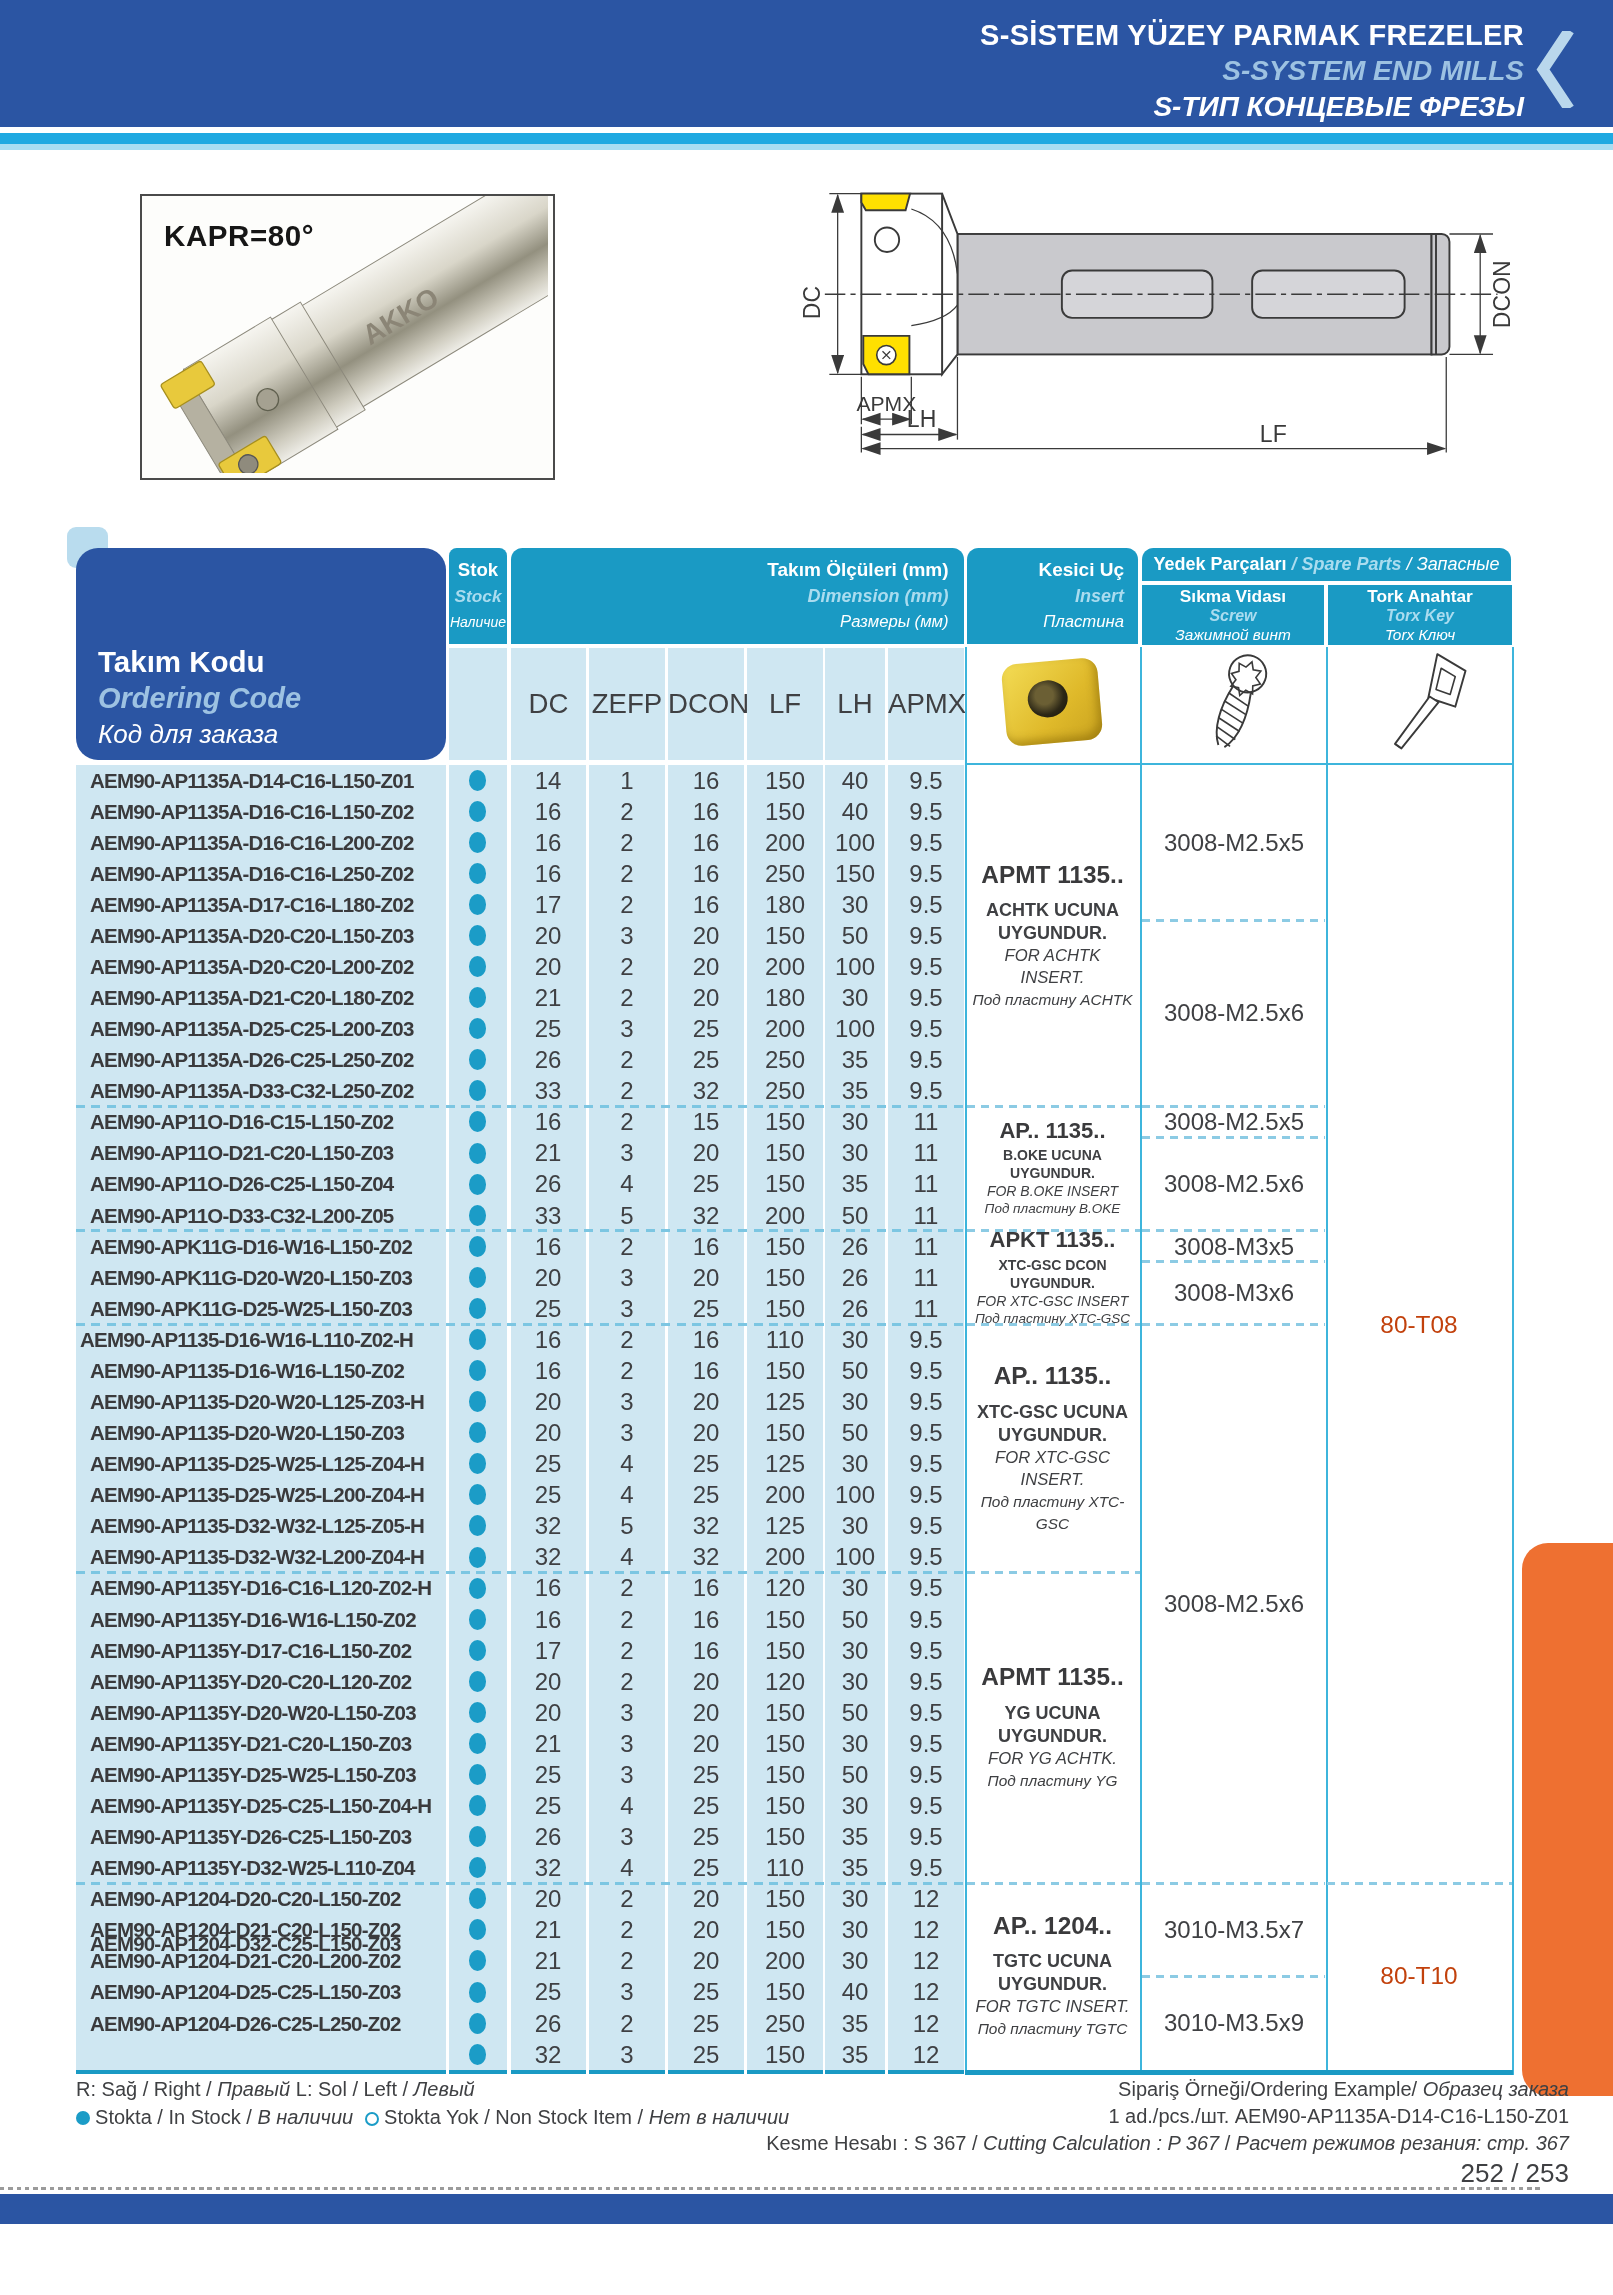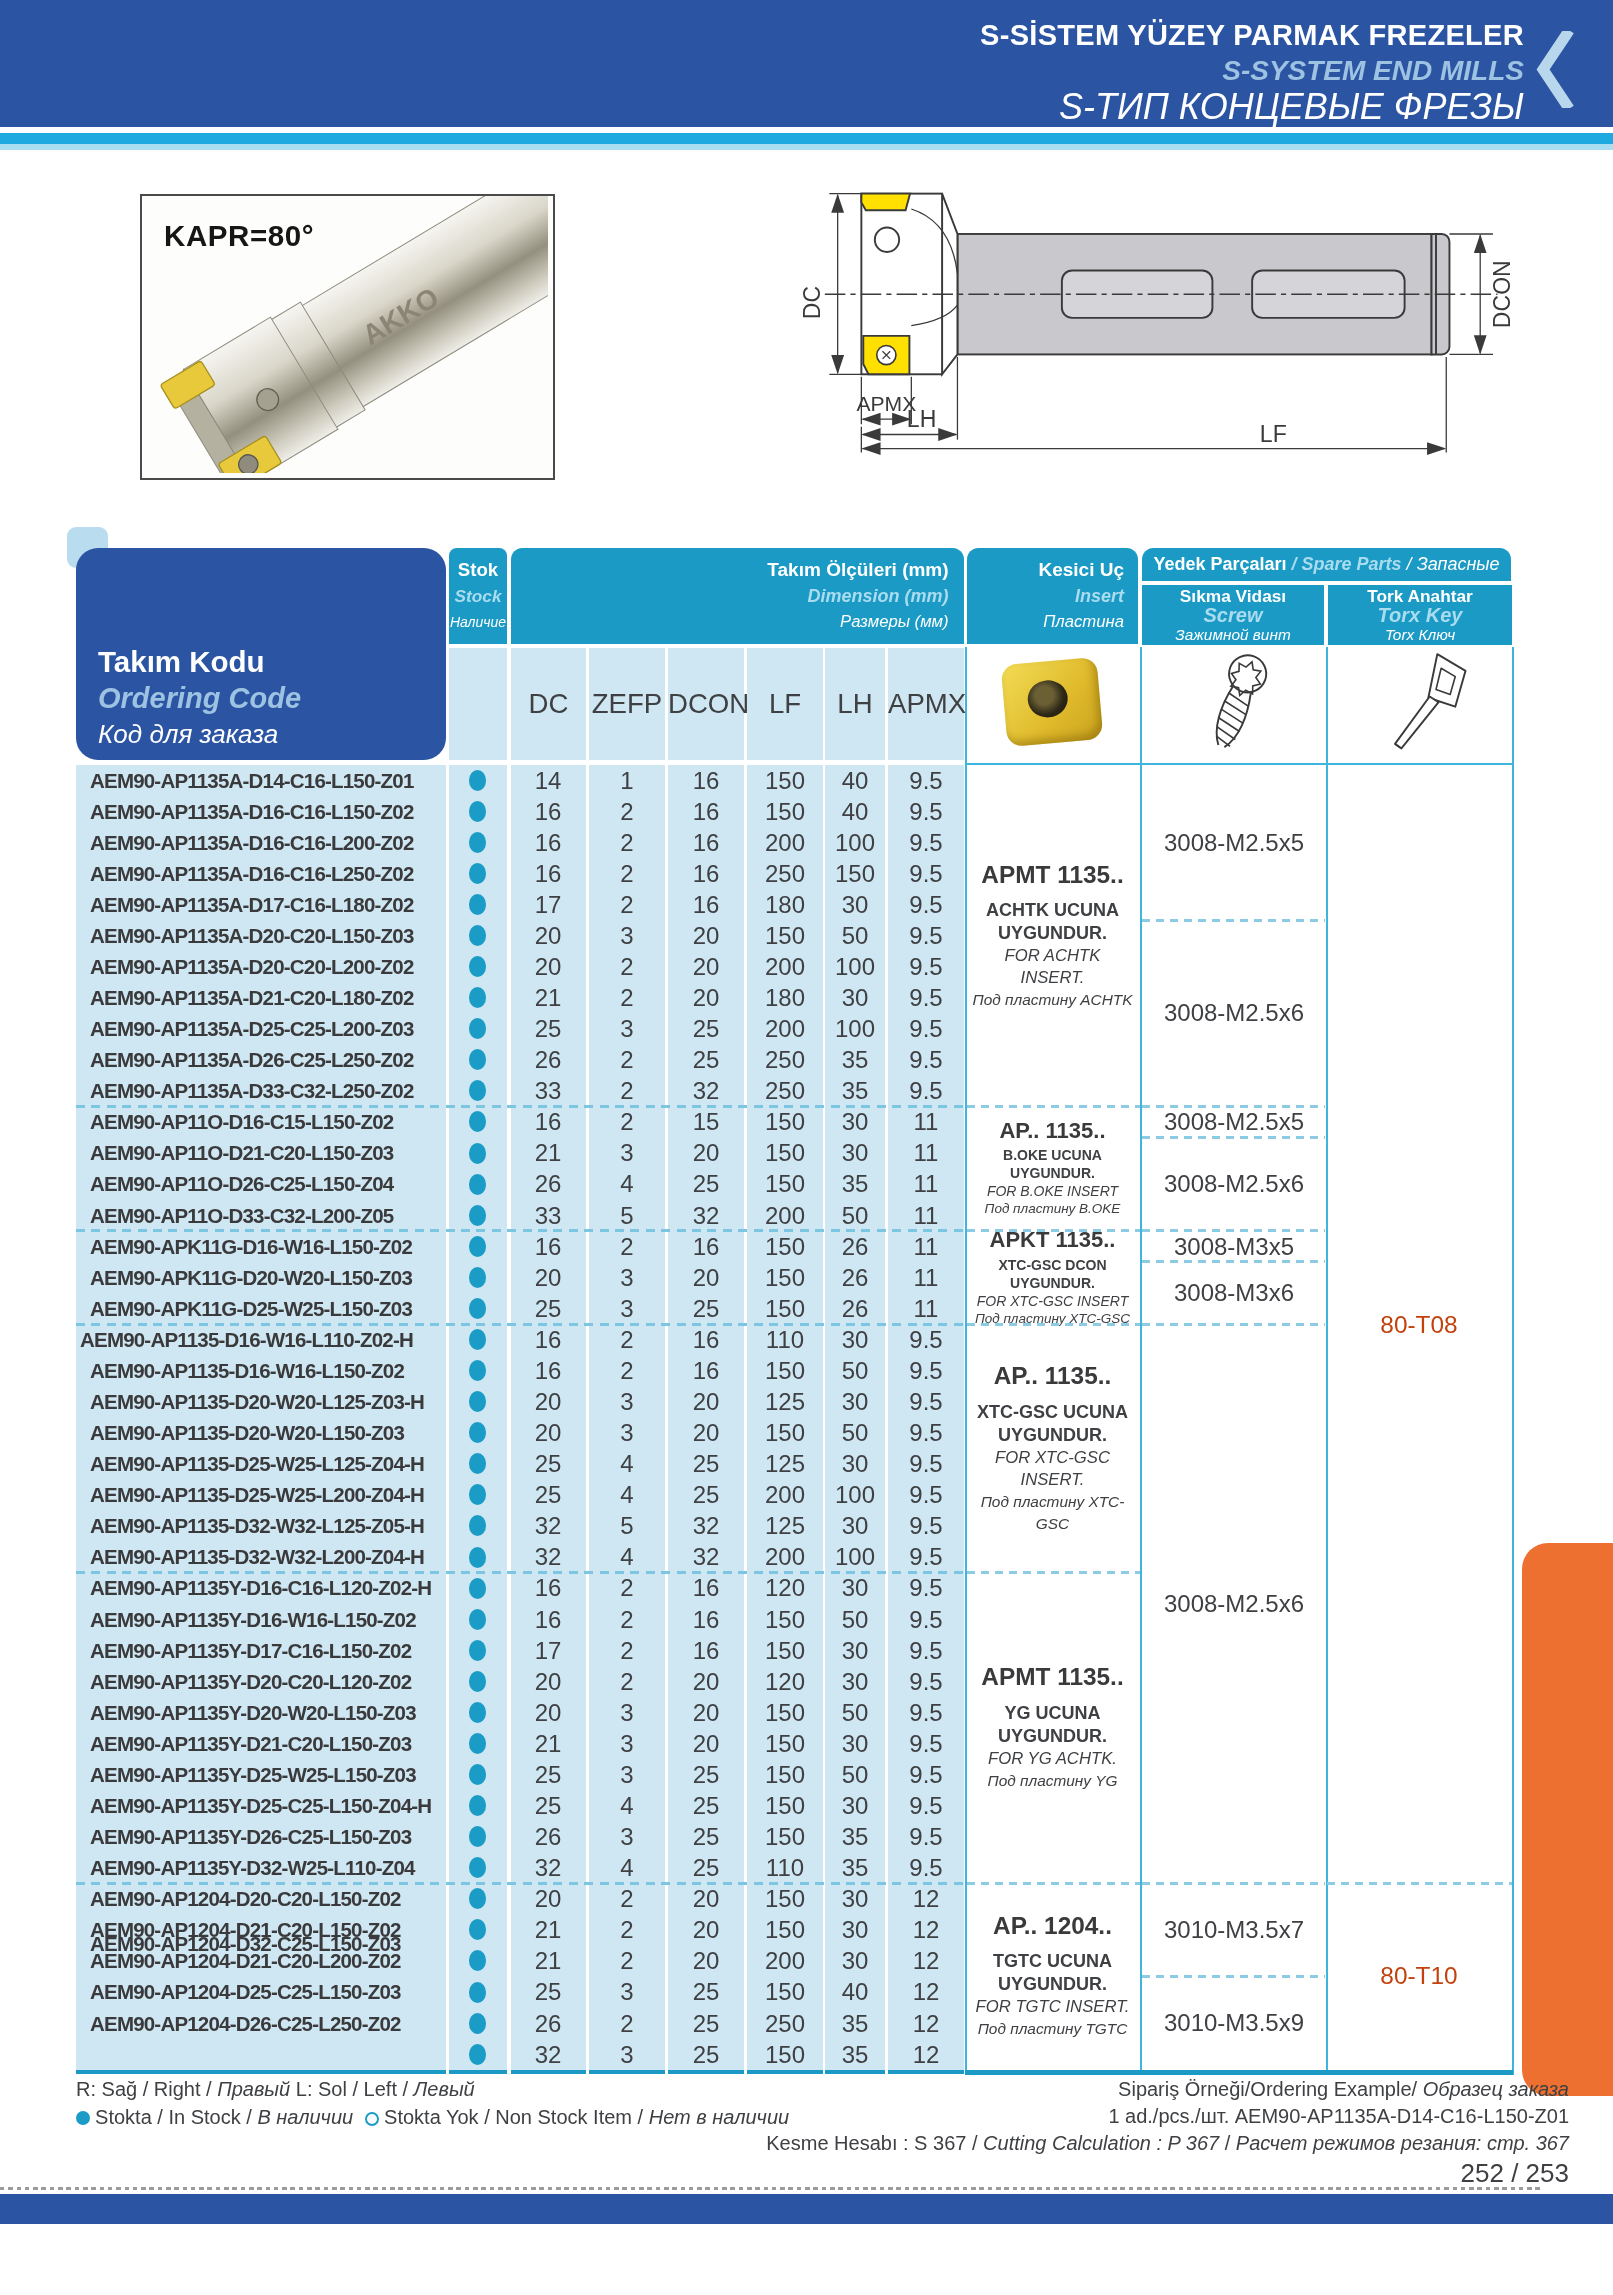--- a/index.html
+++ b/index.html
@@ -4,21 +4,21 @@
 <style>
   html,body{margin:0;padding:0}
   body{width:1614px;height:2295px;position:relative;background:#ffffff;
        font-family:"Liberation Sans",sans-serif;color:#3f4043;overflow:hidden}
   .abs{position:absolute}
   
   .top-band{left:0;top:0;width:1614px;height:127px;background:#2b55a3}
   .top-titles{right:90px;top:16.7px;text-align:right;line-height:36px}
   .tt1{font-size:29px;font-weight:bold;color:#ffffff;letter-spacing:0.3px}
   .tt2{font-size:28px;font-weight:bold;font-style:italic;color:#9dc2e2}
-  .tt3{font-size:36px;font-weight:normal;font-style:italic;color:#ffffff}
+  .tt3{font-size:28px;font-weight:bold;font-style:italic;color:#ffffff}
   .cyan1{left:0;top:133px;width:1614px;height:11px;background:#1fa9e1}
   .cyan2{left:0;top:144px;width:1614px;height:5.8px;background:#a8ddf2}
   
   .photo-box{left:140px;top:194px;width:411px;height:282px;border:2.6px solid #4a4a4a;
              background:#fdfdfb;overflow:hidden}
   .kapr{left:22px;top:23px;font-size:29.5px;font-weight:bold;color:#161616;letter-spacing:0.6px}
   
   .teal{background:#1a9ac4;color:#fff}
   .h-tr{font-weight:bold;color:#fff}
   .h-en{font-weight:bold;font-style:italic;color:#aadcef}
@@ -34,21 +34,21 @@
   .stok-head .h-tr{font-size:18.6px}.stok-head .h-en{font-size:17.3px}.stok-head .h-ru{font-size:14px}
   .olcu-head{left:511px;top:548px;width:453px;height:96px;border-radius:11.5px 11.5px 0 0;
              text-align:right;padding:9px 15.4px 0 0;box-sizing:border-box;line-height:26px}
   .olcu-head .h-tr{font-size:19px}.olcu-head .h-en{font-size:18px}.olcu-head .h-ru{font-size:16.7px}
   .kesici-head{left:967px;top:548px;width:171px;height:96px;border-radius:11.5px 11.5px 0 0;
              text-align:right;padding:9px 14px 0 0;box-sizing:border-box;line-height:26px}
   .kesici-head .h-tr{font-size:19px}.kesici-head .h-en{font-size:18px}.kesici-head .h-ru{font-size:16.7px}
   .yedek-band{left:1142px;top:548px;width:369px;height:33px;border-radius:11.5px 11.5px 0 0;
               text-align:center;line-height:33px;font-size:18px}
   .sub-head{top:585px;height:60px;text-align:center;line-height:19px;padding-top:1.9px;box-sizing:border-box}
-  .sub-head .h-tr{font-size:17.3px}.sub-head .h-en{font-size:20px}.sub-head .h-ru{font-size:15.4px}
+  .sub-head .h-tr{font-size:17.3px}.sub-head .h-en{font-size:16px}.sub-head .h-ru{font-size:15.4px}
   .dim-cell{top:648px;height:112px;background:#cfe7f2;text-align:center;line-height:112px;
             font-size:27.6px;color:#3f4043}
   .stok-empty{left:449px;top:648px;width:58px;height:112px;background:#cfe7f2}
   
   .strip{top:765px;height:1305px;background:#cfe7f2;border-bottom:4.5px solid #1a9ac4}
   .vline{width:1.9px;background:#3db5dc}
   .rrow-line{left:965px;top:763px;width:548px;height:1.9px;background:#3db5dc}
   .rbottom{left:965px;top:2070px;width:548px;height:4.5px;background:#1a9ac4}
   .rcode{font-size:20.5px;font-weight:bold;letter-spacing:-0.8px;color:#3a3a3c;white-space:nowrap}
   .rnum{font-size:24px;color:#3f4043;text-align:center}

